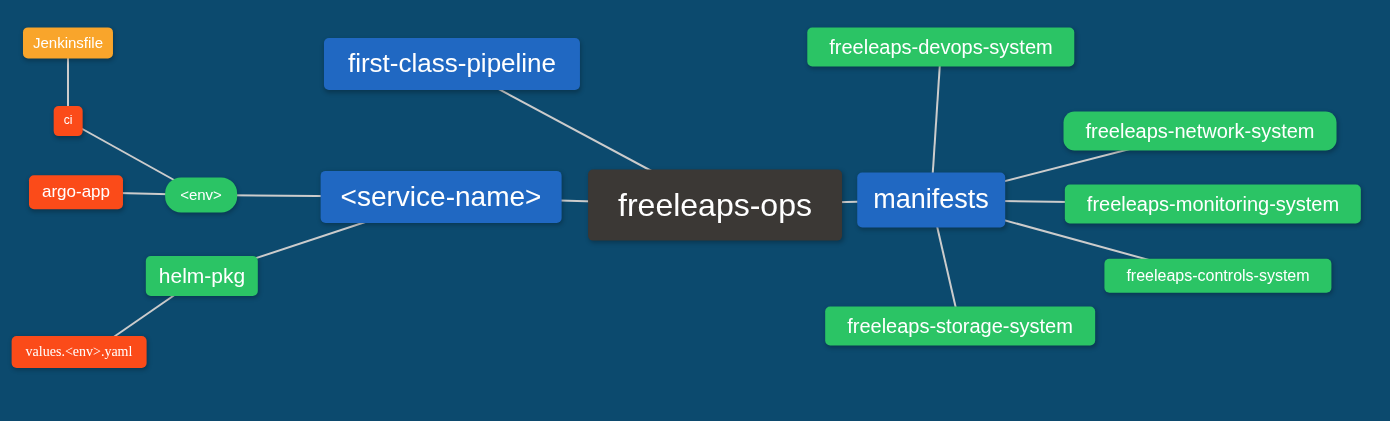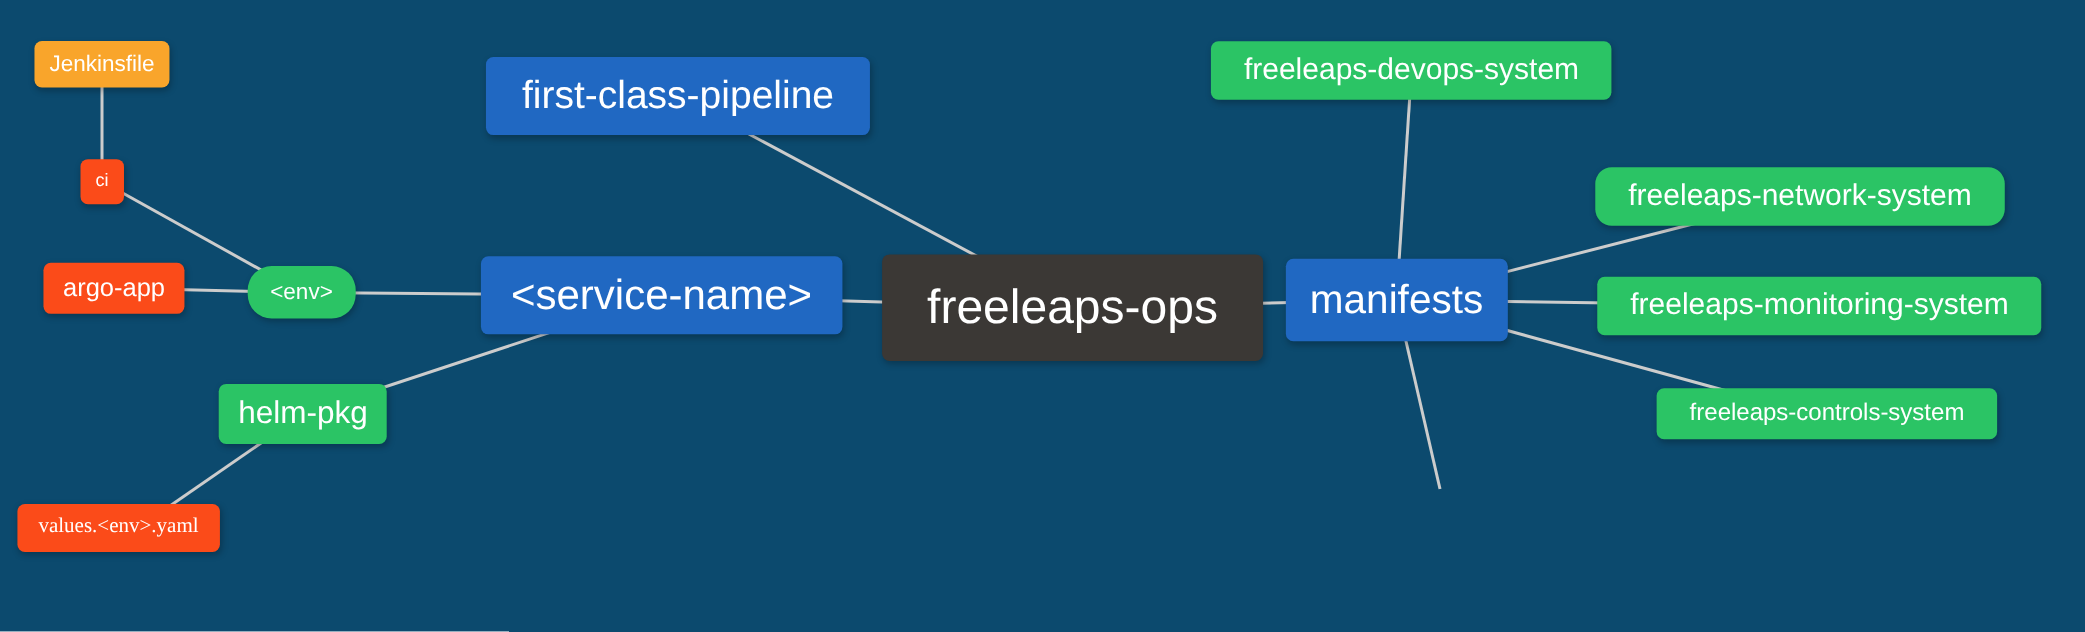--- a/index.html
+++ b/index.html
@@ -66,13 +66,14 @@
     <div class="node" style="left: 202px; top: 276px; background: rgb(43, 196, 101); font-size: 21px; padding: 8px 13px;"><span>helm-pkg</span></div>
     <div class="node" style="left: 79px; top: 352px; background: rgb(251, 75, 25); font-size: 14px; padding: 8px 14px; font-family: Liberation Serif, serif;"><span>values.&lt;env&gt;.yaml</span></div>
     <div class="node" style="left: 452px; top: 64px; background: rgb(32, 104, 194); font-size: 26px; padding: 11px 24px;"><span>first-class-pipeline</span></div>
     <div class="node" style="left: 441px; top: 197px; background: rgb(32, 104, 194); font-size: 28px; padding: 10px 20px;"><span>&lt;service-name&gt;</span></div>
     <div class="node" style="left: 715px; top: 205px; background: rgb(59, 56, 53); font-size: 32px; padding: 17px 30px;"><span>freeleaps-ops</span></div>
     <div class="node" style="left: 931px; top: 200px; background: rgb(32, 104, 194); font-size: 27px; padding: 12px 16px; text-align: center;"><span>manifests</span></div>
     <div class="node" style="left: 941px; top: 47px; background: rgb(43, 196, 101); font-size: 20px; padding: 8px 22px;"><span>freeleaps-devops-system</span></div>
     <div class="node" style="left: 1200px; top: 131px; background: rgb(43, 196, 101); font-size: 20px; padding: 8px 22px; border-radius: 11px;"><span>freeleaps-network-system</span></div>
     <div class="node" style="left: 1213px; top: 204px; background: rgb(43, 196, 101); font-size: 20px; padding: 8px 22px;"><span>freeleaps-monitoring-system</span></div>
     <div class="node" style="left: 1207px; top: 276px; background: rgb(43, 196, 101); font-size: 16px; padding: 8px 22px; margin-left: 11px;"><span>freeleaps-controls-system</span></div>
+    <div class="node" style="left: 960px; top: 326px; background: rgb(43, 196, 101); font-size: 20px; padding: 8px 22px;"><span>freeleaps-storage-system</span></div>
   </div>
 
 </body></html>

